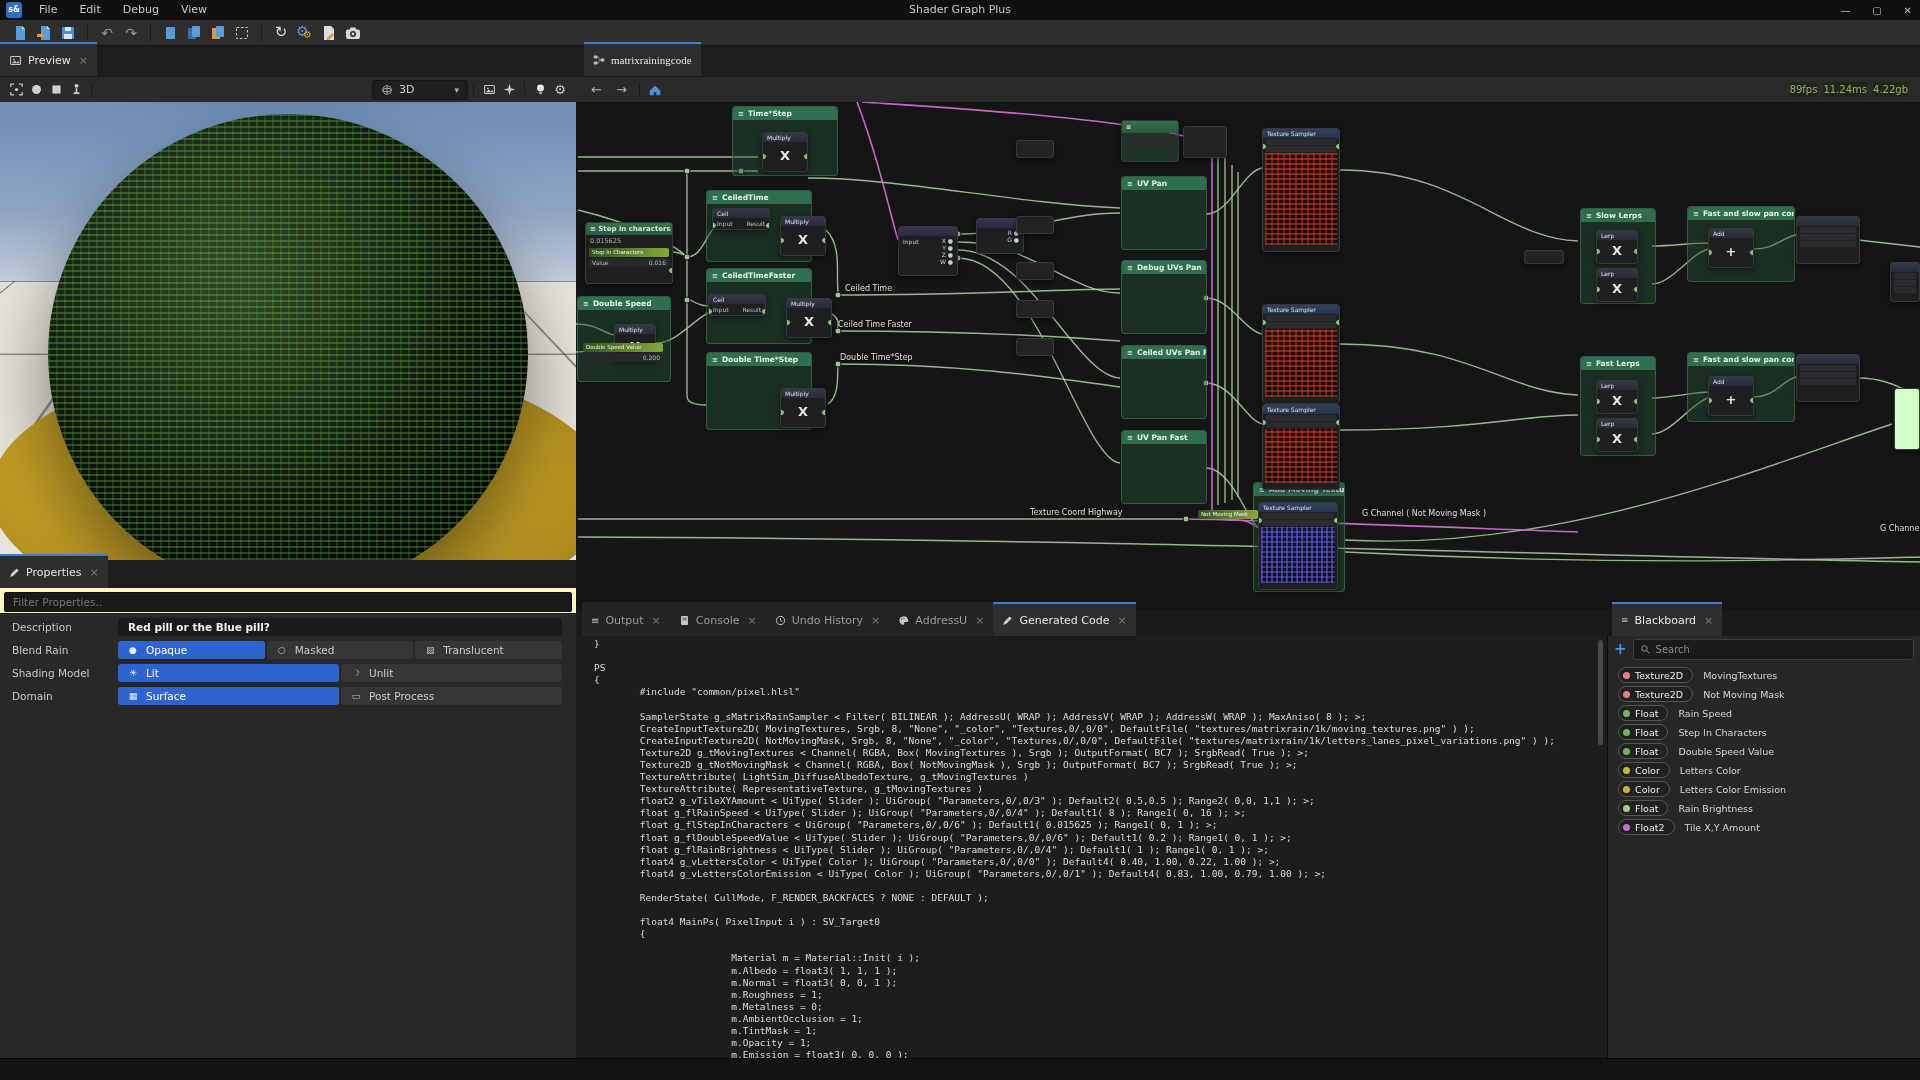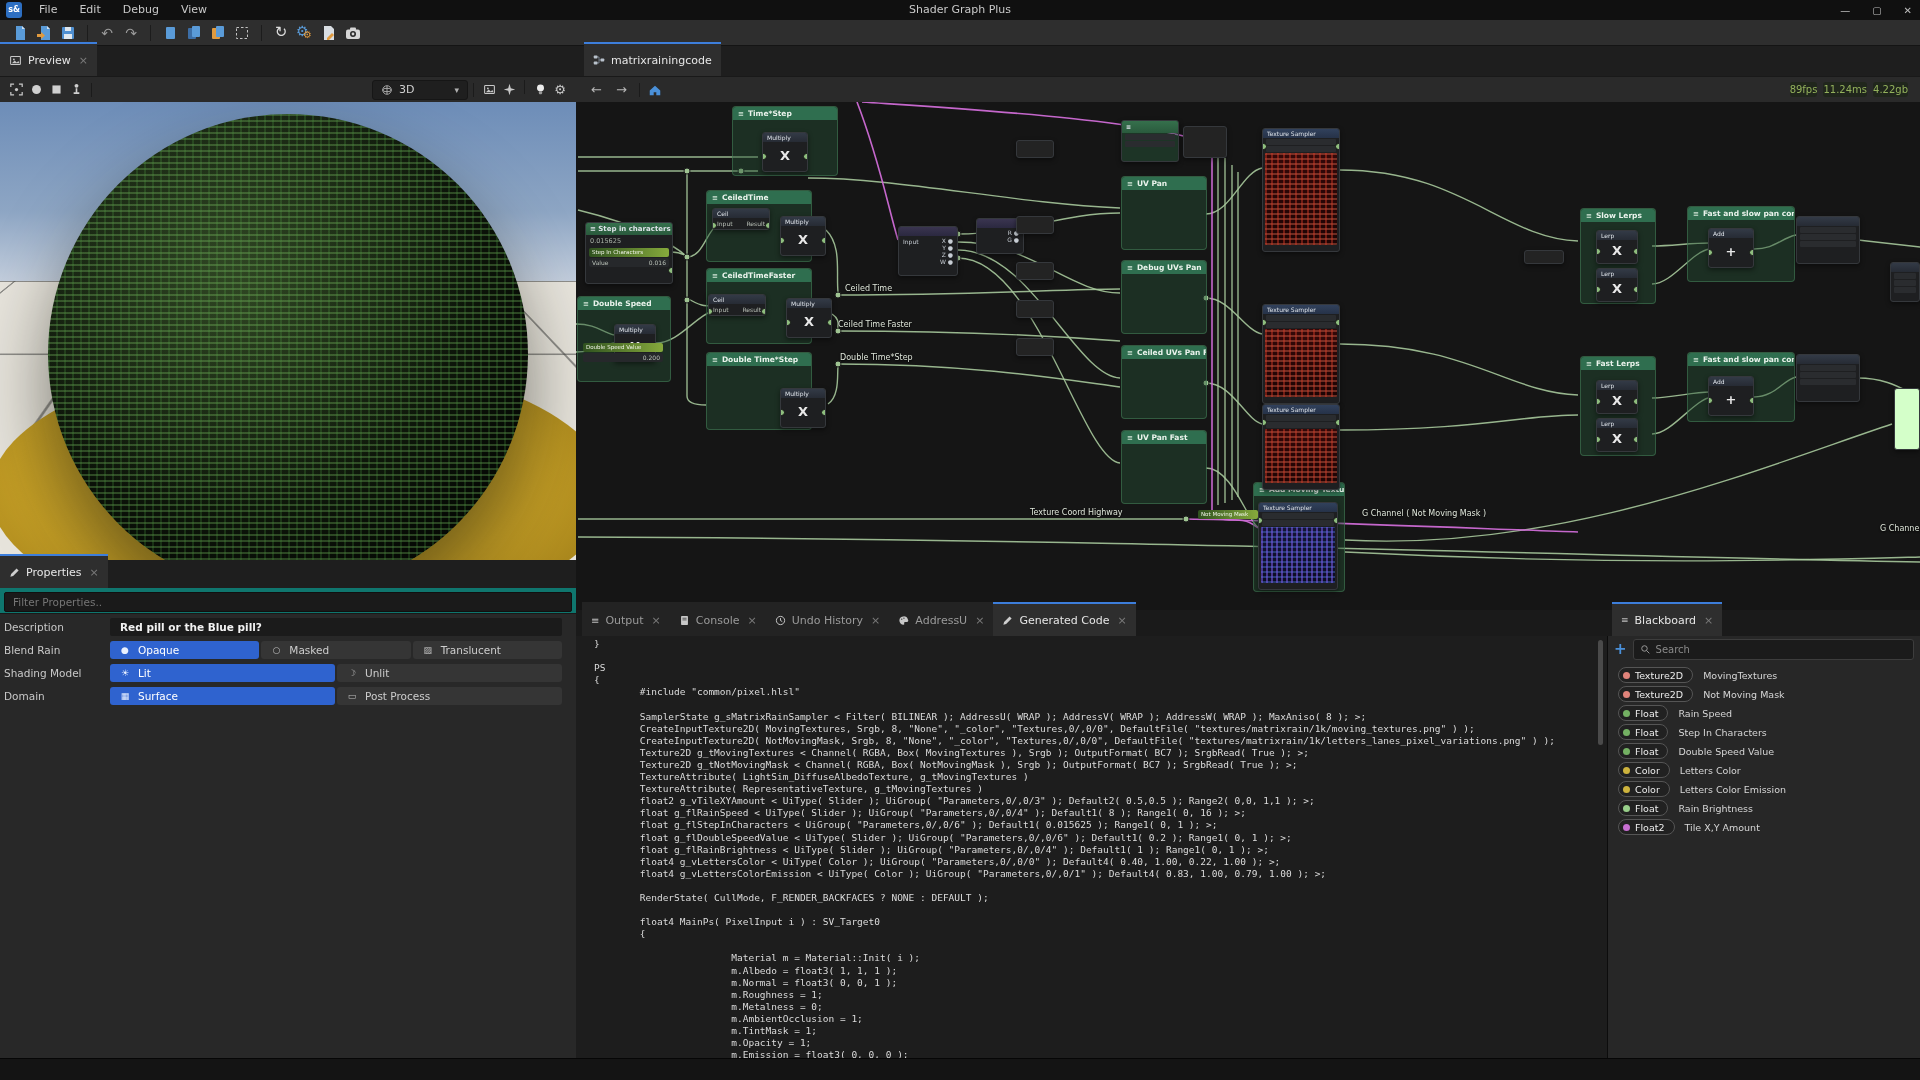--- a/index.html
+++ b/index.html
@@ -49,36 +49,36 @@
   #sphere{position:absolute;left:48px;top:12px;width:480px;height:480px;border-radius:50%;
     background:
       radial-gradient(circle at 36% 30%,rgba(150,215,120,.16),rgba(0,0,0,0) 55%),
       repeating-linear-gradient(90deg,rgba(70,145,60,.26) 0 2px,rgba(0,0,0,0) 2px 8px),
       repeating-linear-gradient(180deg,rgba(150,240,120,.25) 0 2px,rgba(0,0,0,0) 2px 6px),
       radial-gradient(circle at 42% 38%,#1d2d14 0%,#101a0c 45%,#060a05 72%,#030503 100%);
     box-shadow:0 34px 70px rgba(20,20,10,.5);}
   
   #props{position:absolute;left:0;top:514px;width:576px;height:498px;background:#282828;}
   #props-tabbar{left:0;top:0;width:576px;height:28px;}
-  #filter-row{position:absolute;left:0;top:28px;width:576px;height:26px;background:#0f766e;border-bottom:1px solid #1a1a1a;box-sizing:border-box;padding:3px 4px;}
+  #filter-row{position:absolute;left:0;top:28px;width:576px;height:26px;background:#fef9c3;border-bottom:1px solid #1a1a1a;box-sizing:border-box;padding:3px 4px;}
   #filter-input{width:100%;height:20px;background:#1a1a1a;border:1px solid #101010;border-radius:2px;color:#8a8a8a;
     font-size:10.5px;padding:0 8px;box-sizing:border-box;font-family:inherit;}
   #prop-rows{position:absolute;left:0;top:56px;width:576px;}
   .prop-row{position:relative;height:22px;margin-bottom:1px;display:flex;align-items:center;}
-  .prop-label{width:106px;padding-left:4px;color:#c8c8c8;font-size:10.5px;flex:none;}
+  .prop-label{width:106px;padding-left:12px;color:#c8c8c8;font-size:10.5px;flex:none;}
   .prop-ctl{flex:1;margin-right:14px;display:flex;gap:2px;}
   .text-field{flex:1;height:18px;background:#1b1b1b;border-radius:2px;color:#f2f2f2;font-size:10.5px;font-weight:bold;
     line-height:18px;padding:0 10px;}
   .seg{flex:1;height:18px;background:#353535;border-radius:3px;display:flex;align-items:center;gap:8px;
     color:#cdcdcd;font-size:10.5px;padding-left:10px;box-sizing:border-box;}
   .seg .seg-icon{font-size:9px;color:#bdbdbd;width:10px;text-align:center;}
   .seg.sel{background:#2f63cf;color:#fff;}
   .seg.sel .seg-icon{color:#e8f0ff;}
   
-  #graph-tabbar{left:576px;top:46px;width:1344px;height:30px;}
+  #graph-tabbar{left:576px;top:46px;width:1344px;height:30px;font-family:Liberation Serif, serif;}
   #graph-toolbar{position:absolute;left:576px;top:76px;width:1344px;height:26px;background:#2a2a2a;border-top:1px solid #191919;
     display:flex;align-items:center;padding:0 8px;box-sizing:border-box;}
   .nav-arrow{color:#b9b9b9;font-size:13px;padding:0 7px;}
   #stats{margin-left:auto;display:flex;gap:6px;margin-right:4px;}
   .stat-chip{background:#20261c;border-radius:3px;color:#93b15c;font-size:10px;padding:2px 0;}
   #canvas{position:absolute;left:576px;top:102px;width:1344px;height:508px;background:#151515;overflow:hidden;}
   #wires{position:absolute;left:0;top:0;}
   .wire-g{stroke:#a6c89b;stroke-width:1.4;fill:none;opacity:.9;}
   .wire-m{stroke:#cf6bd6;stroke-width:1.6;fill:none;opacity:.95;}
   .wire-label{position:absolute;color:#dfe6da;font-size:8px;white-space:nowrap;text-shadow:0 1px 2px #000;}

